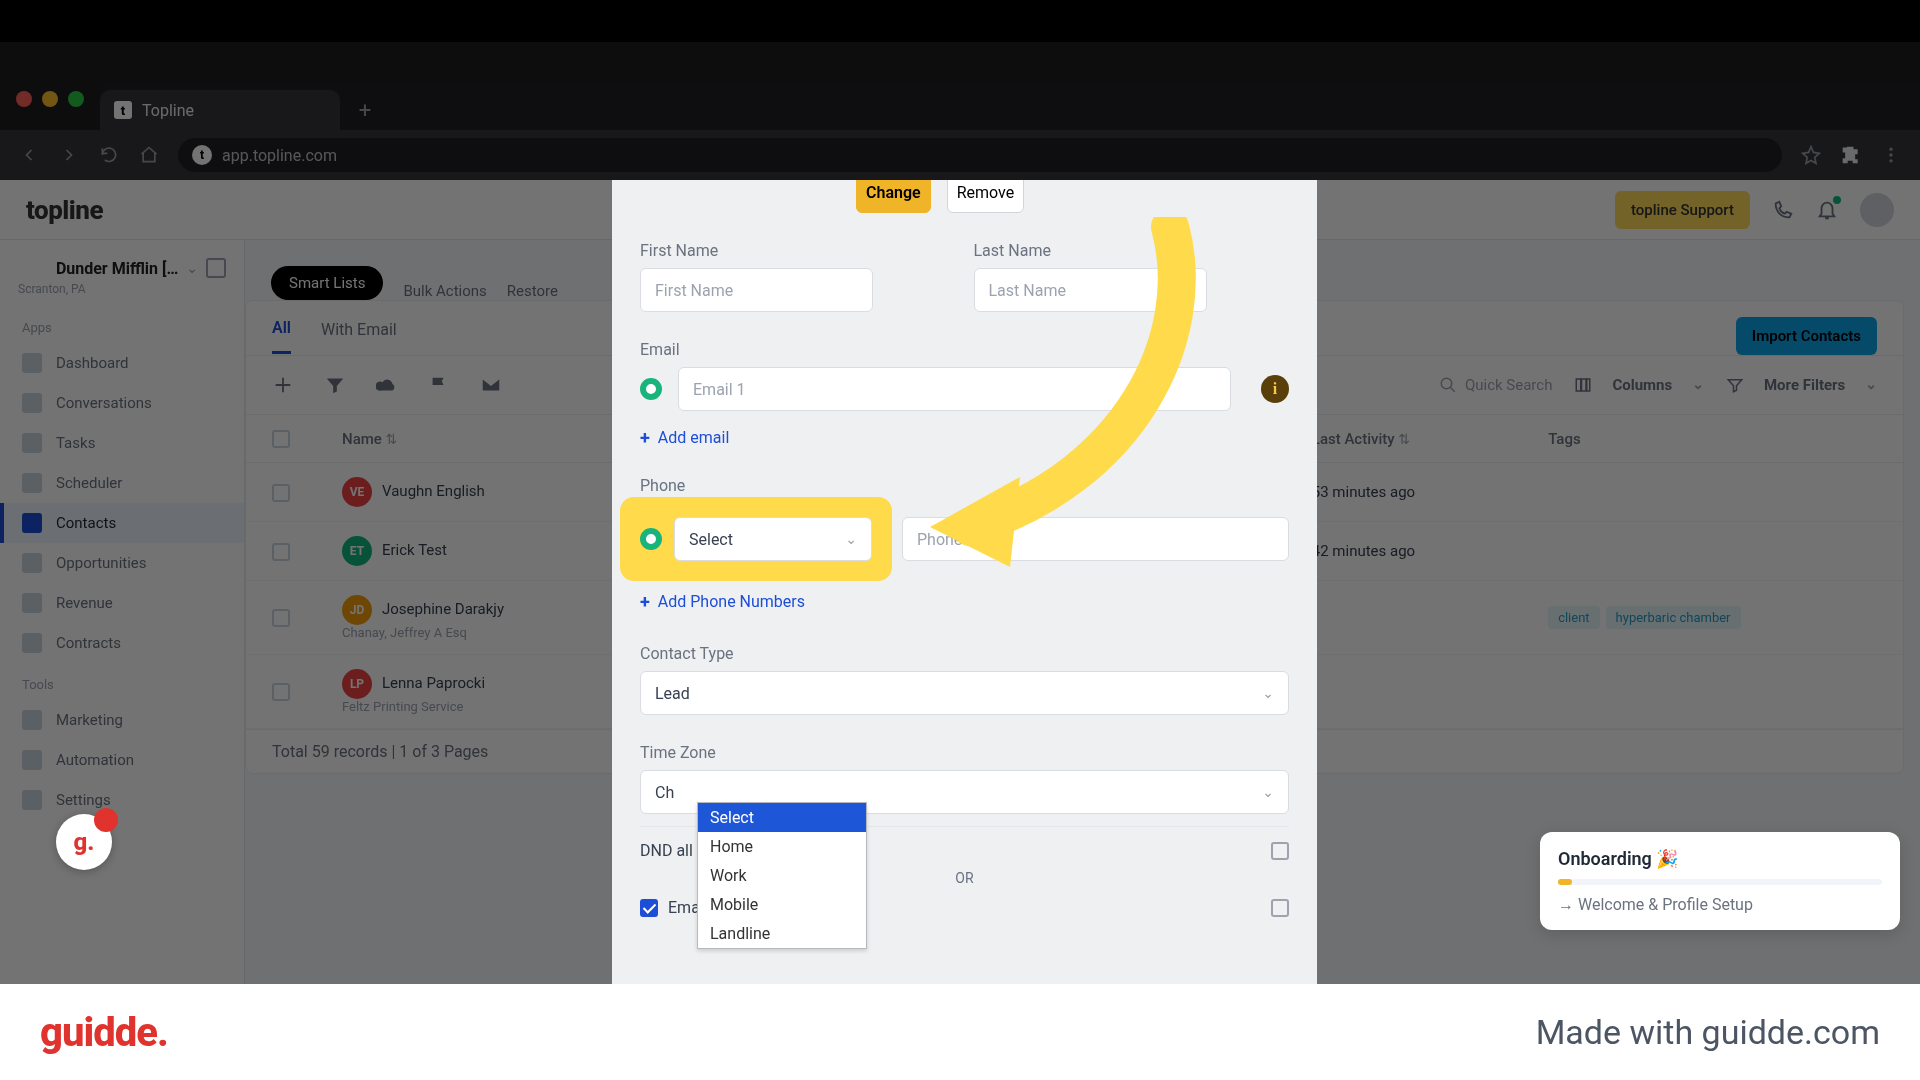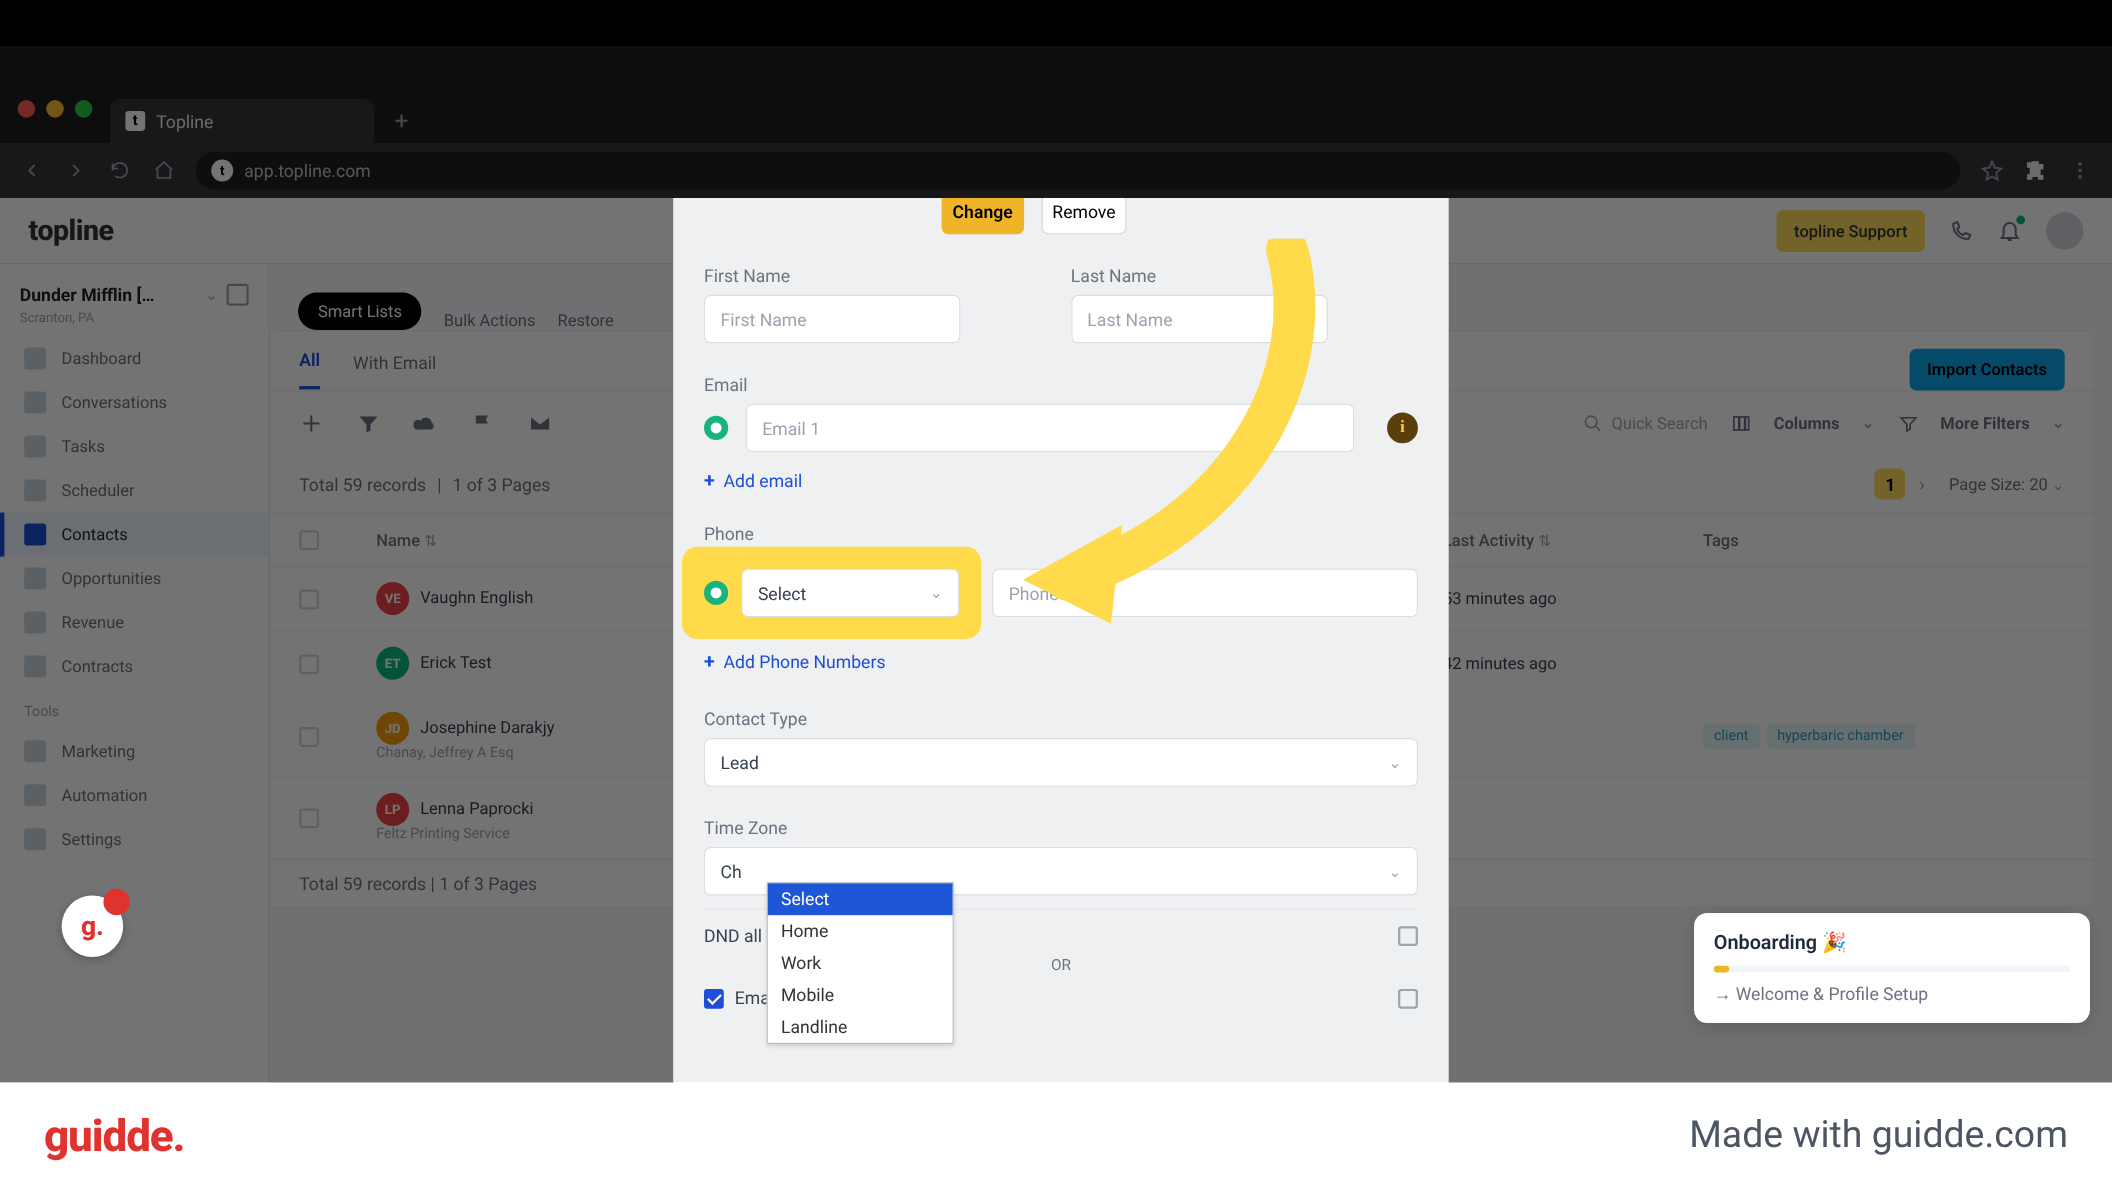--- a/index.html
+++ b/index.html
@@ -25,21 +25,21 @@
   .app-header { height: 60px; background: #fff; border-bottom: 1px solid #e5e7eb; display:flex; align-items:center; padding: 0 26px; gap: 20px; }
   .brand { font-size: 26px; font-weight: 800; color: #333; letter-spacing: -0.5px; }
   .hdr-right { margin-left: auto; display:flex; align-items:center; gap: 22px; }
   .support-btn { background:#fedb5b; color:#333; font-size: 15px; padding:10px 16px; border-radius:6px; font-weight:500;margin-left:40px; }
   .hdr-ico { width: 22px; height:22px; color:#6b7280; position: relative; }
   .hdr-ico .dot { position:absolute; top:-3px; right:-3px; width:8px; height:8px; background:#10b981; border-radius:50%; }
   .avatar { width:34px; height:34px; border-radius:50%; background:#d1d5db; }
 
   .sidebar { position:absolute; top:60px; left:0; width:245px; bottom:0; background:#fff; border-right:1px solid #e5e7eb; padding:18px 0; }
   .org-select { padding: 0 18px 14px; display:flex; align-items:center; gap:8px; }
-  .org-name { font-weight:700; font-size:16px; color:#222; white-space:nowrap; overflow:hidden; text-overflow:ellipsis; flex:1; }
+  .org-name { font-weight:700; font-size:16px; color:#222; white-space:nowrap; overflow:hidden; text-overflow:ellipsis; flex:1;text-align:right; }
   .org-sub { font-size:12px; color:#9ca3af; padding:0 18px; margin-top:-10px; margin-bottom:10px;}
   .panel-ico { width:20px;height:20px; border:2px solid #9ca3af; border-radius:3px; flex:none; }
   .sb-section { font-size:13px; color:#9ca3af; padding: 14px 22px 8px; }
   .sb-item { display:flex; align-items:center; gap:14px; padding:10px 22px; font-size:15px; color:#6b7280; cursor:pointer; position:relative; }
   .sb-item.active { background:#eef5ff; color:#1f2937; }
   .sb-item.active::before { content:""; position:absolute; left:0; top:0; bottom:0; width:4px; background:#1d4ed8; }
   .sb-ico { width:20px; height:20px; background:#cbd5e1; border-radius:3px; flex:none; }
   .sb-item.active .sb-ico { background:#1d4ed8; }
 
   .main { position:absolute; left:245px; top:60px; right:0; bottom:0; }
@@ -207,20 +207,21 @@
       </div>
     </div>
 
     <div class="sidebar">
       <div class="org-select">
         <span class="org-name">Dunder Mifflin […</span>
         <span class="chev">⌄</span>
         <span class="panel-ico"></span>
       </div>
       <div class="org-sub">Scranton, PA</div>
+      <div class="sb-section">Apps</div>
       <div class="sb-item">
           <span class="sb-ico"></span>
           <span>Dashboard</span>
         </div>
       <div class="sb-item">
           <span class="sb-ico"></span>
           <span>Conversations</span>
         </div>
       <div class="sb-item">
           <span class="sb-ico"></span>
@@ -309,28 +310,20 @@
               </span>
             <span class="chipbtn">
                 <svg width="18" height="18" viewBox="0 0 24 24" class="sico" style="stroke:#6b7280">
                   <path d="M3 5h18l-7 8v6l-4 2v-8z"></path>
                 </svg>
                 <span>More Filters</span>
                 <span class="chev">⌄</span>
               </span>
           </div>
         </div>
-        <div class="meta-row">
-          <span>Total 59 records</span>
-          <span>&nbsp;|&nbsp;</span>
-          <span>1 of 3 Pages</span>
-          <span class="page-badge">1</span>
-          <span class="pager-chev">›</span>
-          <span class="pagesize"><span>Page Size:  20</span> <span class="chev">⌄</span></span>
-        </div>
         <table>
           <thead>
               <tr>
             <th style="width:40px"><span class="chk"></span></th>
             <th><span>Name</span> <span class="chev">⇅</span></th>
             <th>Phone</th>
             <th style="width:500px"></th>
             <th><span>Last Activity</span> <span class="chev">⇅</span></th>
             <th>Tags</th>
           </tr>

